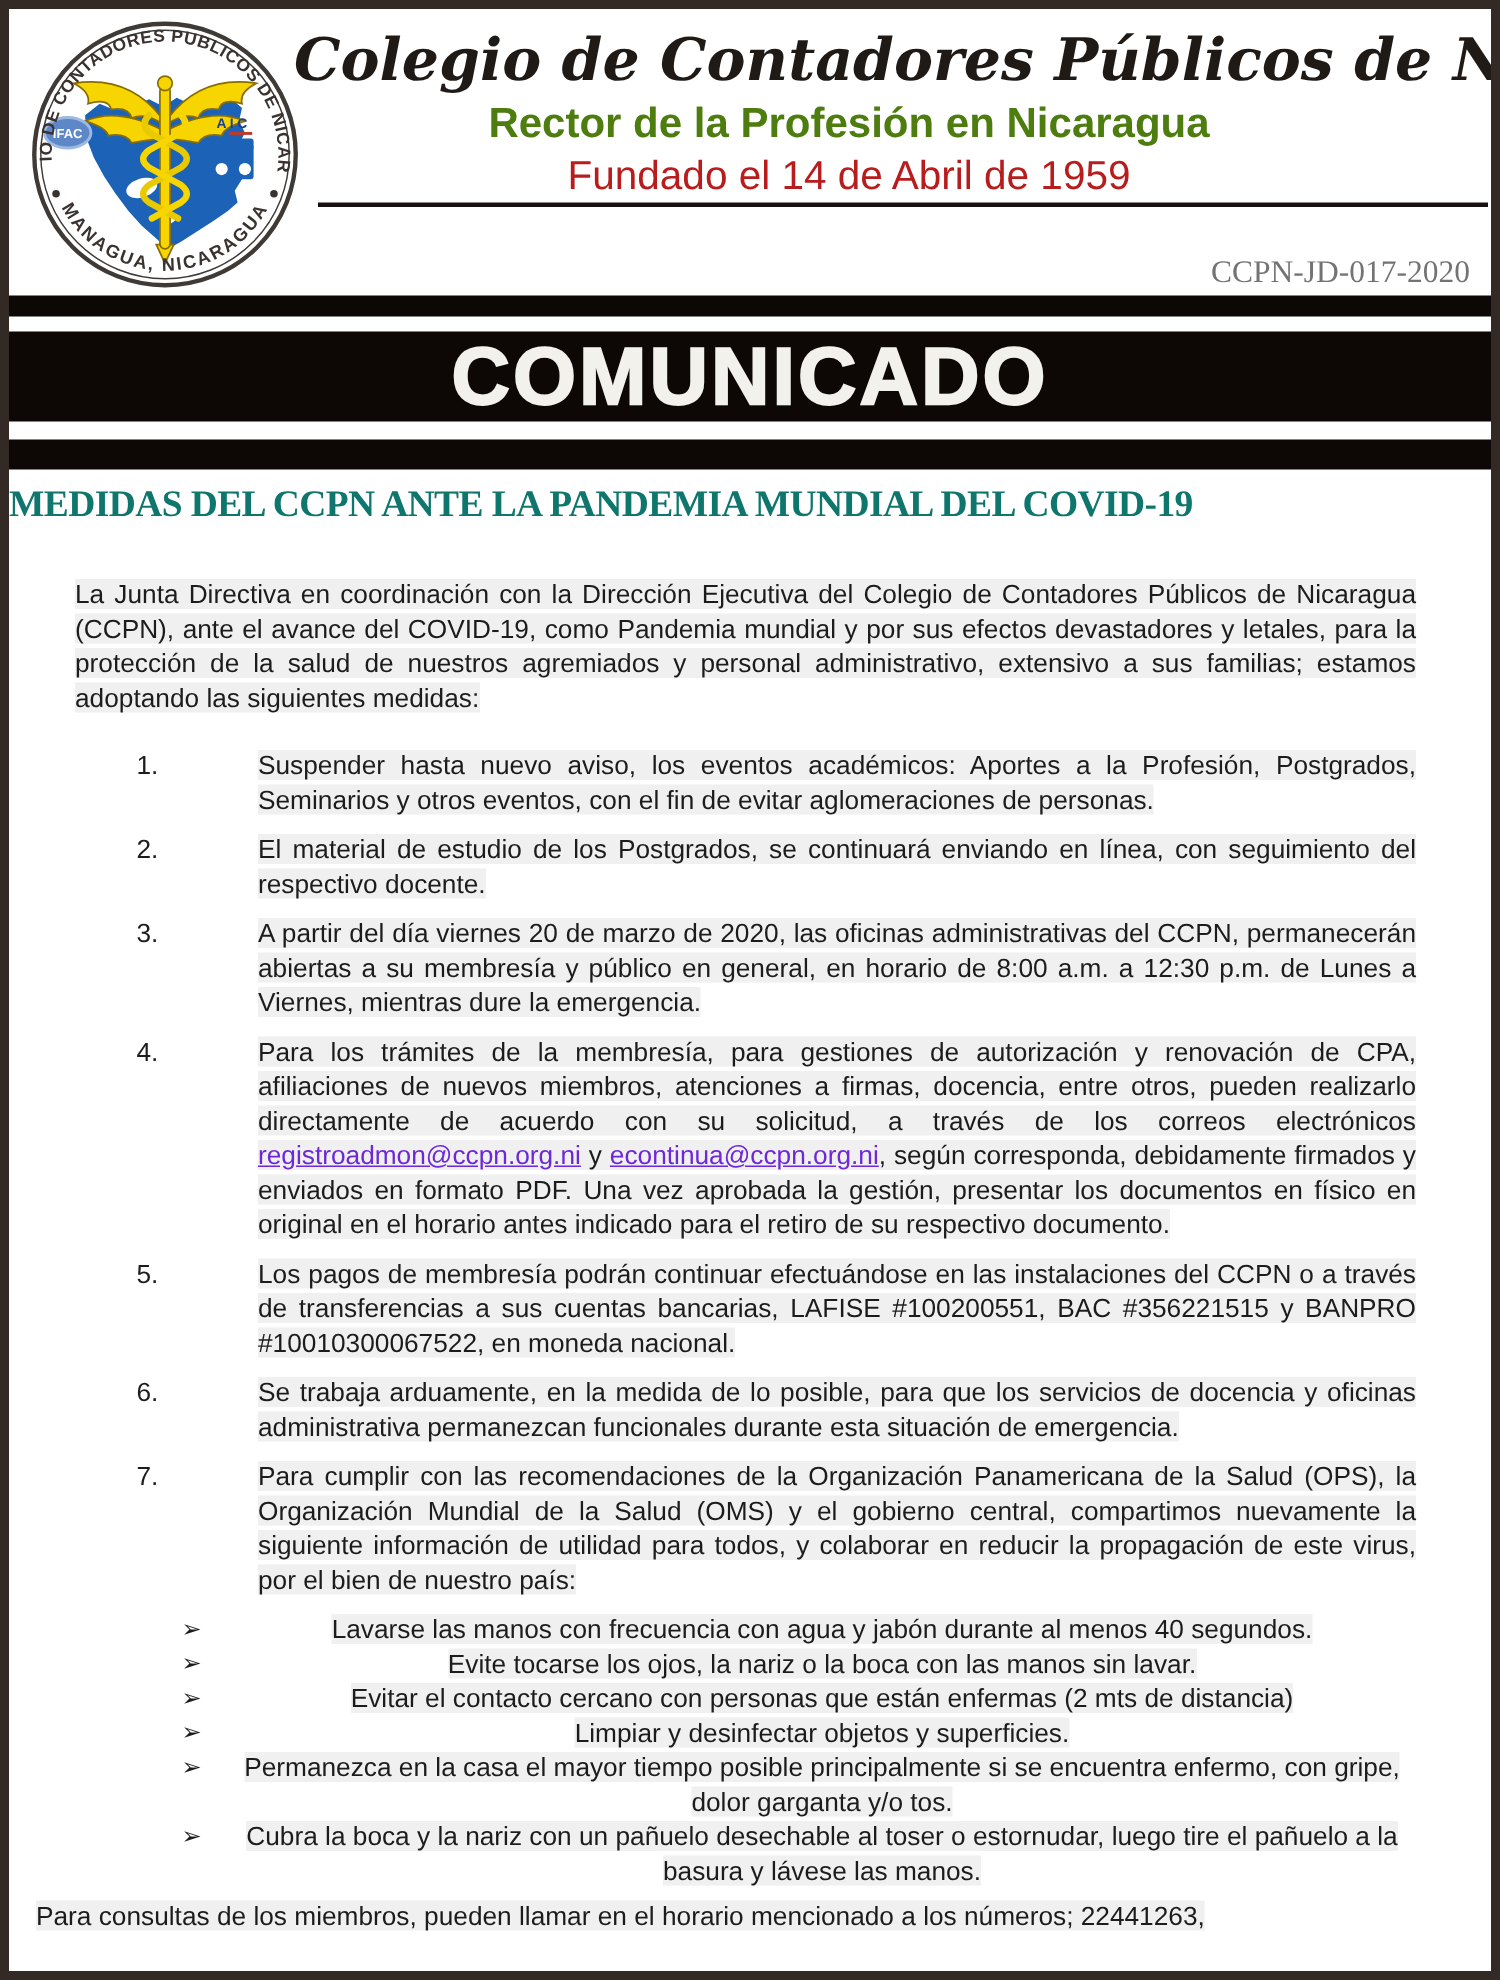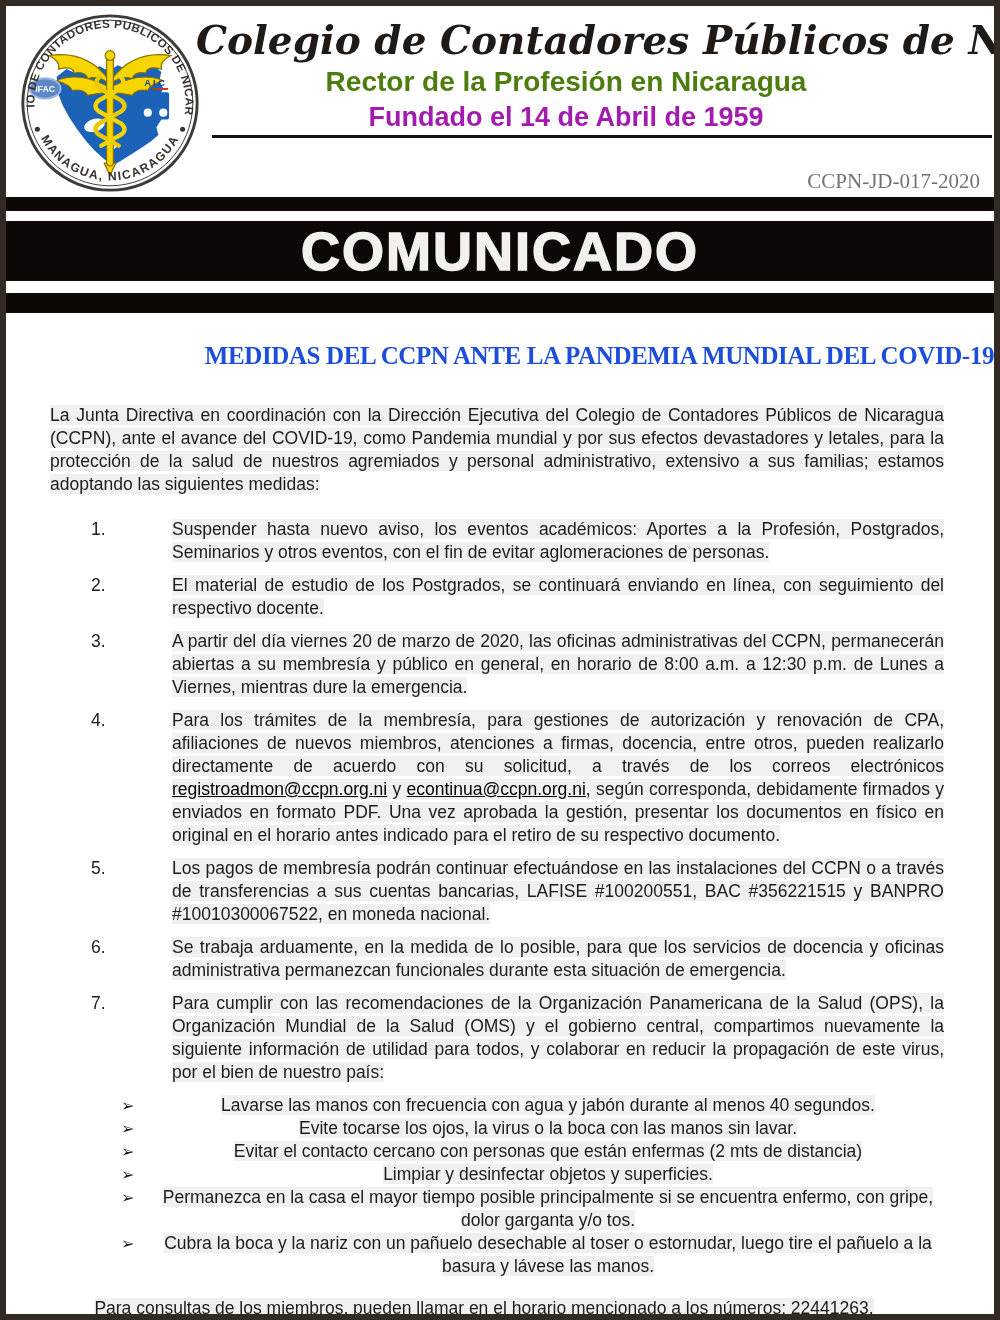--- a/index.html
+++ b/index.html
@@ -11,54 +11,54 @@
   
   .header{position:relative;height:191px;}
   .seal{position:absolute;left:12px;top:5px;width:184px;height:184px;}
   .head-text{position:absolute;left:190px;top:10px;width:740px;text-align:center;}
   .org-title{
     font-family:"DejaVu Serif","Liberation Serif",serif;
     font-style:italic;font-weight:bold;font-size:39px;line-height:48px;
     color:#201a16;letter-spacing:0px;white-space:nowrap;
   }
   .subtitle{font-weight:bold;font-size:28px;line-height:36px;color:#4d7c0f;}
-  .founded{font-size:27px;line-height:34px;color:#a21caf;font-weight:700;}
+  .founded{font-size:27px;line-height:34px;color:#b91c1c;font-weight:400;}
   .head-rule{position:absolute;left:206px;right:2px;top:129px;height:3px;background:#17120f;}
   .ref-code{
     position:absolute;right:14px;top:163px;
     font-family:"Liberation Serif",serif;font-size:21px;color:#737373;
   }
   
   .bar{background:#0d0806;width:100%;}
   .bar1{height:14px;}
   .gap1{height:10px;}
   .bar2{height:60px;display:flex;align-items:center;justify-content:center;}
   .gap2{height:12px;}
   .bar3{height:20px;}
   .banner-title{
     color:#f2f1ec;font-weight:bold;font-size:54px;letter-spacing:2px;
     -webkit-text-stroke:1.5px #f2f1ec;line-height:56px;
   }
   
   .doc-title{
-    margin-top:29px;text-align:right;
+    margin-top:10px;text-align:left;
     font-family:"Liberation Serif",serif;font-weight:bold;font-size:25px;
-    letter-spacing:-0.4px;color:#1d4ed8;
+    letter-spacing:-0.4px;color:#0f766e;
   }
   .body-wrap{padding:0 50px 0 44px;margin-top:34px;font-size:17.5px;line-height:23px;}
   .hl{background:#f0f0f0;}
   .intro{text-align:justify;margin:0 0 22px 0;}
   .item{display:flex;margin:0 0 10px 41px;}
   .item .num{flex:0 0 33px;}
   .item .itext{flex:1;text-align:justify;margin-left:48px;}
   .brow{display:flex;margin-left:71px;}
   .brow .bchar{flex:0 0 31px;font-size:16px;}
   .brow .btext{flex:1;text-align:center;}
-  .footer-para{margin:18px 0 0 -26px;line-height:24.5px;text-align:center;}
-  a.email{color:#000000;}
+  .footer-para{margin:6px 0 0 -26px;line-height:24.5px;}
+  a.email{color:#6d28d9;}
   
   .ring-text{font-family:"Liberation Sans",sans-serif;font-weight:bold;fill:#3a322e;}
 </style>
 </head>
 <body>
 
 <div class="page">
 
   <div class="header">
 
@@ -167,21 +167,21 @@
           <div class="itext"><span class="hl">Para cumplir con las recomendaciones de la Organización Panamericana de la Salud (OPS), la Organización Mundial de la Salud (OMS) y el gobierno central, compartimos nuevamente la siguiente información de utilidad para todos, y colaborar en reducir la propagación de este virus, por el bien de nuestro país:</span></div>
         </div>
       </div>
     <div id="bullets-host">
         <div class="brow">
           <div class="bchar">➢</div>
           <div class="btext"><span class="hl">Lavarse las manos con frecuencia con agua y jabón durante al menos 40 segundos.</span></div>
         </div>
         <div class="brow">
           <div class="bchar">➢</div>
-          <div class="btext"><span class="hl">Evite tocarse los ojos, la virus o la boca con las manos sin lavar.</span></div>
+          <div class="btext"><span class="hl">Evite tocarse los ojos, la nariz o la boca con las manos sin lavar.</span></div>
         </div>
         <div class="brow">
           <div class="bchar">➢</div>
           <div class="btext"><span class="hl">Evitar el contacto cercano con personas que están enfermas (2 mts de distancia)</span></div>
         </div>
         <div class="brow">
           <div class="bchar">➢</div>
           <div class="btext"><span class="hl">Limpiar y desinfectar objetos y superficies.</span></div>
         </div>
         <div class="brow">

